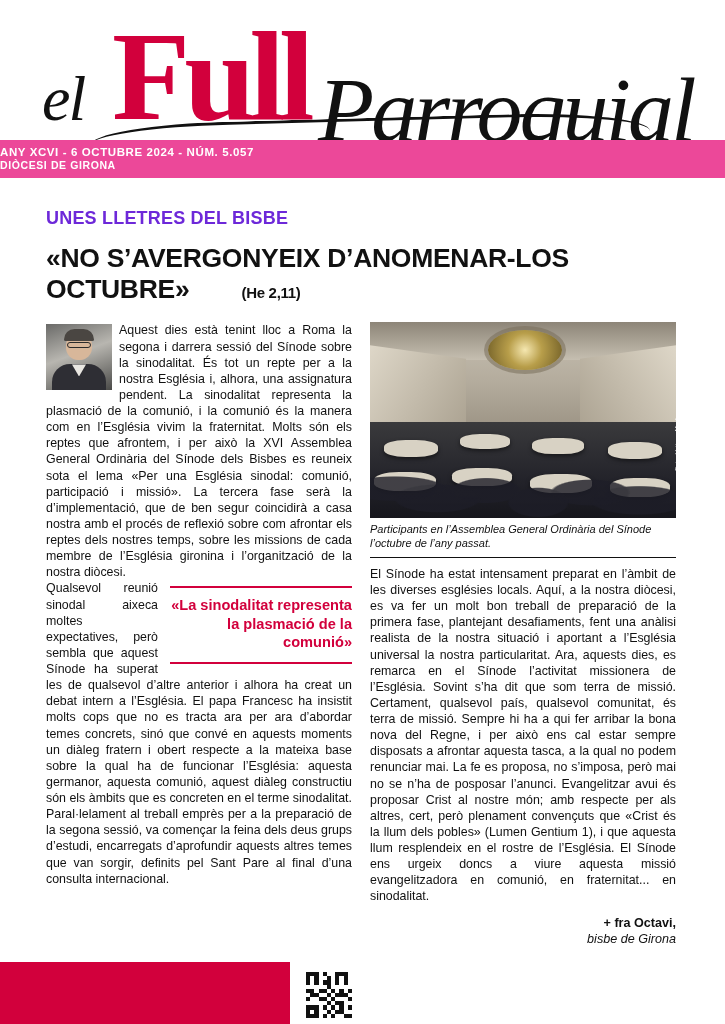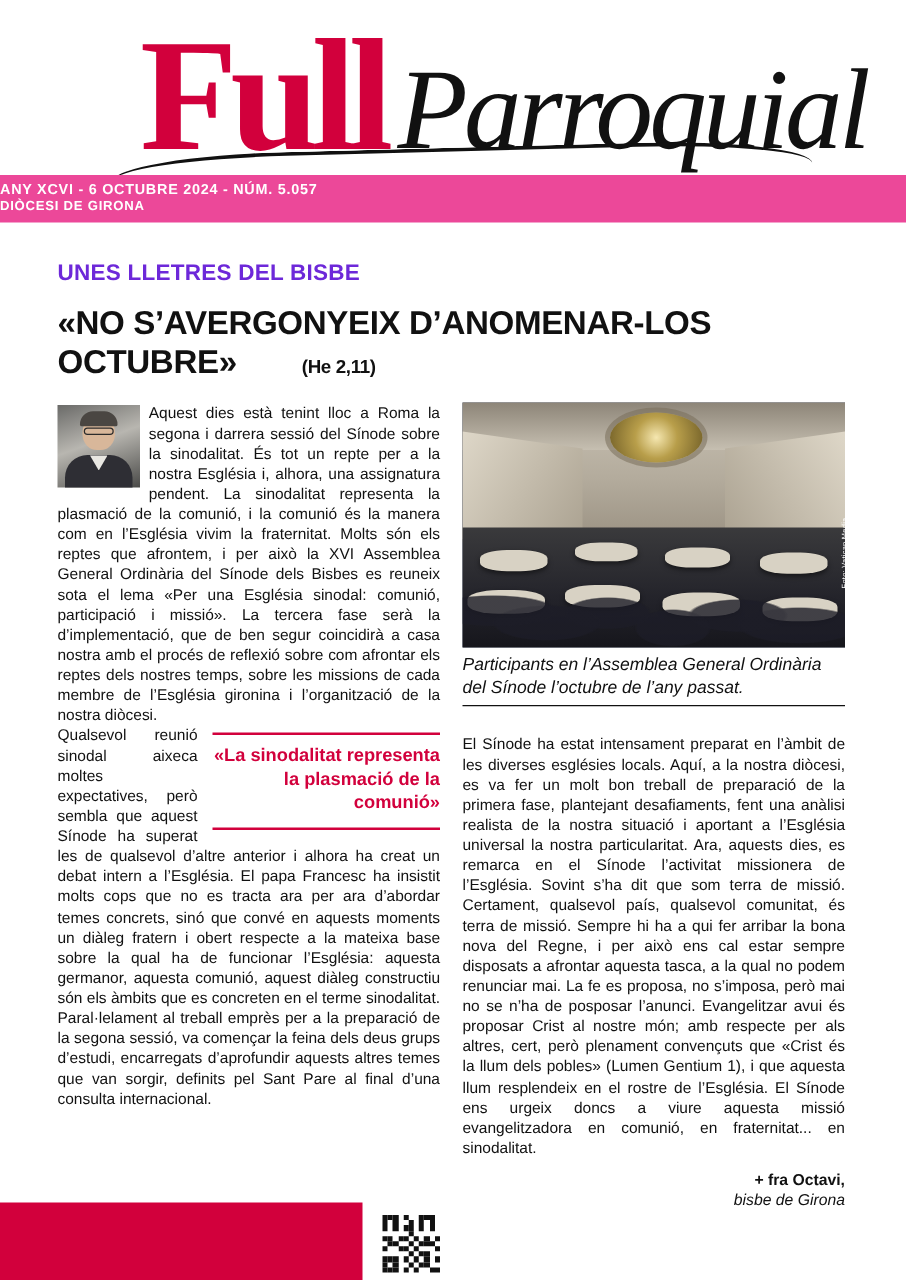--- a/index.html
+++ b/index.html
@@ -39,21 +39,21 @@
     left: 112px; top: 12px;
     font-family: "Liberation Serif", serif;
     font-weight: bold;
     font-size: 128px;
     line-height: 1;
     color: #d2003c;
     letter-spacing: -6px;
   }
   .logo-parroquial {
     position:absolute;
-    left: 318px; top: 41px;
+    left: 318px; top: 64px;
     font-family: "Liberation Serif", serif;
     font-style: italic;
     font-size: 92px;
     line-height:1;
     color: #111;
     letter-spacing: -3px;
   }
   .mast-swoosh {
     position:absolute;
     left: 90px; top: 118px;
@@ -229,27 +229,27 @@
     position:absolute;
     right: 2px; top: 92px;
     transform: rotate(-90deg);
     transform-origin: right top;
     font-size: 6px;
     color:#fff;
     letter-spacing:.2px;
     white-space: nowrap;
   }
   .caption {
-    font-size: 14px;
+    font-size: 11px;
     font-style: italic;
     line-height: 1.25;
     color:#111;
     border-bottom: 1px solid #111;
     padding: 5px 0 6px 0;
-    margin-bottom: 22px;
+    margin-bottom: 8px;
   }
 
   .signature {
     text-align: right;
     font-size: 12.6px;
     font-weight: bold;
     margin-top: 10px;
     line-height:1.3;
   }
   .signature .role {
@@ -279,20 +279,21 @@
   .qr-grid i { background: transparent; }
   .qr-grid i.on { background:#111; }
 </style>
 </head>
 <body>
 
 <div class="page">
 
   <div class="masthead">
     <div class="mast-inner">
+      <div class="logo-el">el</div>
       <div class="logo-full">Full</div>
       <div class="logo-parroquial">Parroquial</div>
       <div class="mast-swoosh"></div>
     </div>
     <div class="red-band">
       <div class="band-line1">ANY XCVI -  6 OCTUBRE 2024 - NÚM. 5.057</div>
       <div class="band-line2">DIÒCESI DE GIRONA</div>
     </div>
   </div>
 

